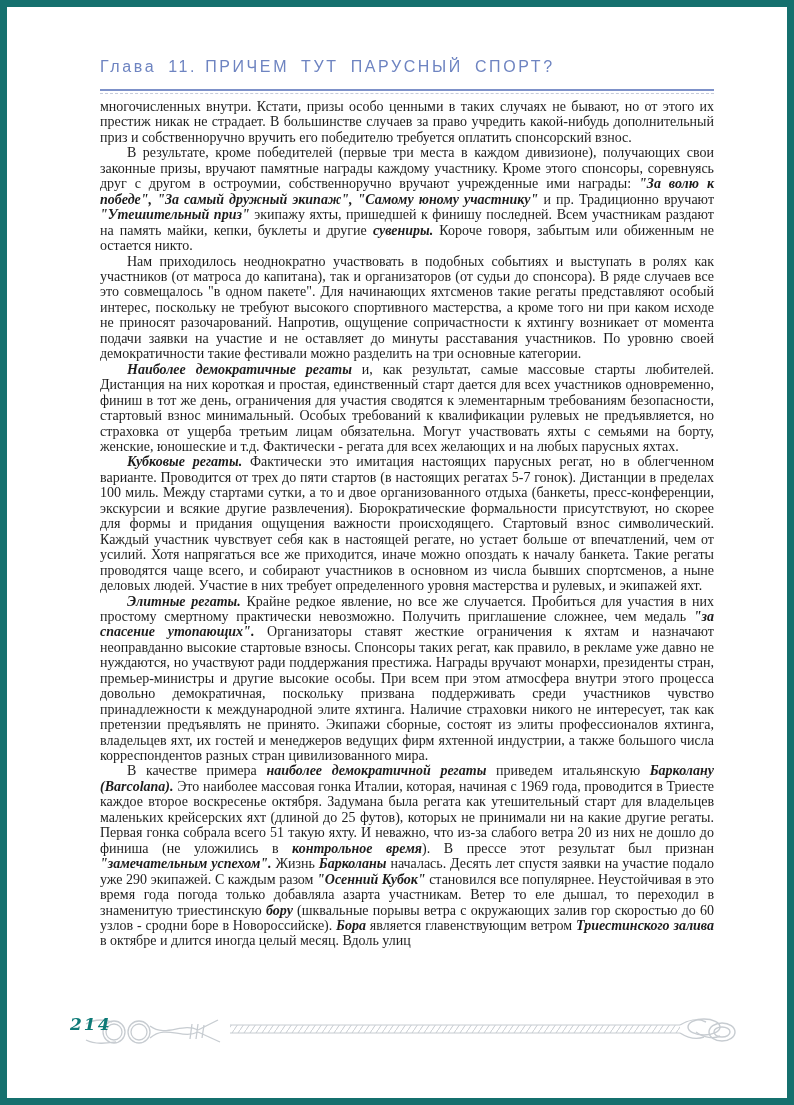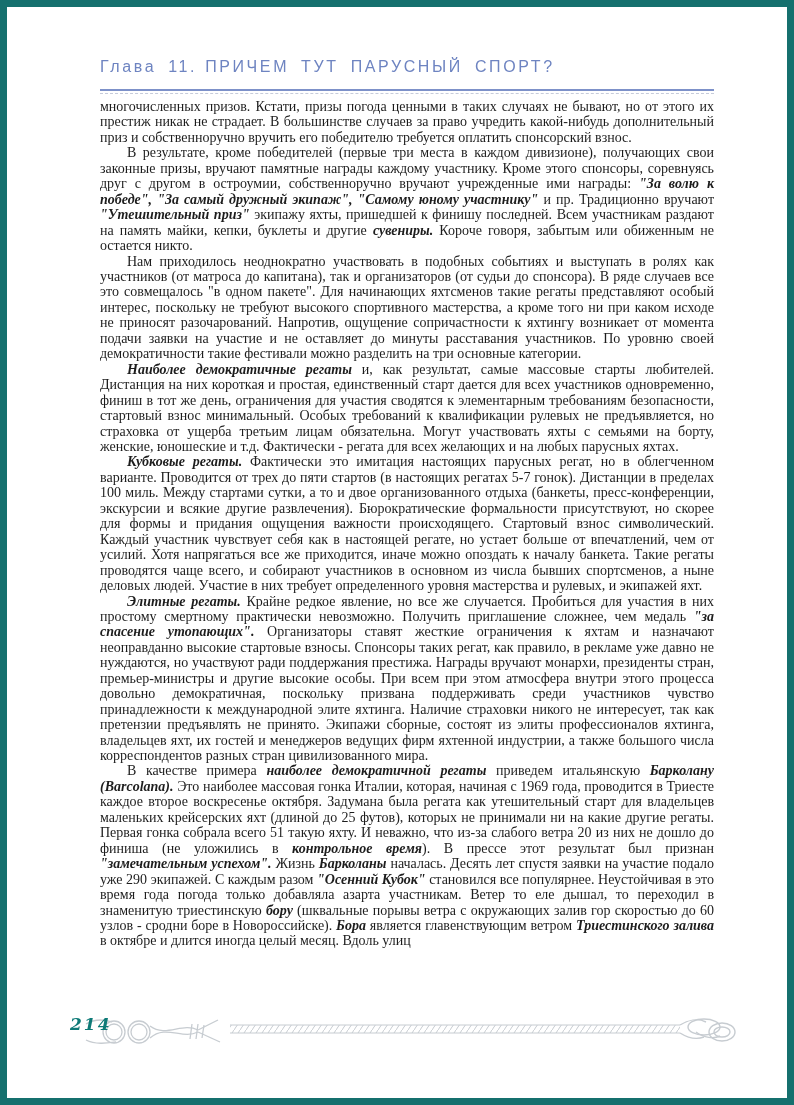--- a/index.html
+++ b/index.html
@@ -76,21 +76,21 @@
 
 <div class="page">
 
   <div class="header">
     <span class="chapter">Глава 11.</span><span>ПРИЧЕМ ТУТ ПАРУСНЫЙ СПОРТ?</span>
   </div>
 
   <div class="rule"></div>
 
   <div class="body-text" id="body-text">
-      <p><span>многочисленных призов. Кстати, призы погода ценными в таких случаях не бывают, но от этого их престиж никак не страдает. В большинстве случаев за право учредить какой-нибудь дополнительный приз и собственноручно вручить его победителю требуется оплатить спонсорский взнос.</span></p>
+      <p><span>многочисленных внутри. Кстати, призы особо ценными в таких случаях не бывают, но от этого их престиж никак не страдает. В большинстве случаев за право учредить какой-нибудь дополнительный приз и собственноручно вручить его победителю требуется оплатить спонсорский взнос.</span></p>
       <p class="indent"><span>В результате, кроме победителей (первые три места в каждом дивизионе), получающих свои законные призы, вручают памятные награды каждому участнику. Кроме этого спонсоры, соревнуясь друг с другом в остроумии, собственноручно вручают учрежденные ими награды: </span><span class="bi">"За волю к победе", "За самый дружный экипаж", "Самому юному участнику"</span><span> и пр. Традиционно вручают </span><span class="bi">"Утешительный приз"</span><span> экипажу яхты, пришедшей к финишу последней. Всем участникам раздают на память майки, кепки, буклеты и другие </span><span class="bi">сувениры.</span><span> Короче говоря, забытым или обиженным не остается никто.</span></p>
       <p class="indent"><span>Нам приходилось неоднократно участвовать в подобных событиях и выступать в ролях как участников (от матроса до капитана), так и организаторов (от судьи до спонсора). В ряде случаев все это совмещалось "в одном пакете". Для начинающих яхтсменов такие регаты представляют особый интерес, поскольку не требуют высокого спортивного мастерства, а кроме того ни при каком исходе не приносят разочарований. Напротив, ощущение сопричастности к яхтингу возникает от момента подачи заявки на участие и не оставляет до минуты расставания участников. По уровню своей демократичности такие фестивали можно разделить на три основные категории.</span></p>
       <p class="indent"><span class="bi">Наиболее демократичные регаты</span><span> и, как результат, самые массовые старты любителей. Дистанция на них короткая и простая, единственный старт дается для всех участников одновременно, финиш в тот же день, ограничения для участия сводятся к элементарным требованиям безопасности, стартовый взнос минимальный. Особых требований к квалификации рулевых не предъявляется, но страховка от ущерба третьим лицам обязательна. Могут участвовать яхты с семьями на борту, женские, юношеские и т.д. Фактически - регата для всех желающих и на любых парусных яхтах.</span></p>
       <p class="indent"><span class="bi">Кубковые регаты.</span><span> Фактически это имитация настоящих парусных регат, но в облегченном варианте. Проводится от трех до пяти стартов (в настоящих регатах 5-7 гонок). Дистанции в пределах 100 миль. Между стартами сутки, а то и двое организованного отдыха (банкеты, пресс-конференции, экскурсии и всякие другие развлечения). Бюрократические формальности присутствуют, но скорее для формы и придания ощущения важности происходящего. Стартовый взнос символический. Каждый участник чувствует себя как в настоящей регате, но устает больше от впечатлений, чем от усилий. Хотя напрягаться все же приходится, иначе можно опоздать к началу банкета. Такие регаты проводятся чаще всего, и собирают участников в основном из числа бывших спортсменов, а ныне деловых людей. Участие в них требует определенного уровня мастерства и рулевых, и экипажей яхт.</span></p>
       <p class="indent"><span class="bi">Элитные регаты.</span><span> Крайне редкое явление, но все же случается. Пробиться для участия в них простому смертному практически невозможно. Получить приглашение сложнее, чем медаль </span><span class="bi">"за спасение утопающих".</span><span> Организаторы ставят жесткие ограничения к яхтам и назначают неоправданно высокие стартовые взносы. Спонсоры таких регат, как правило, в рекламе уже давно не нуждаются, но участвуют ради поддержания престижа. Награды вручают монархи, президенты стран, премьер-министры и другие высокие особы. При всем при этом атмосфера внутри этого процесса довольно демократичная, поскольку призвана поддерживать среди участников чувство принадлежности к международной элите яхтинга. Наличие страховки никого не интересует, так как претензии предъявлять не принято. Экипажи сборные, состоят из элиты профессионалов яхтинга, владельцев яхт, их гостей и менеджеров ведущих фирм яхтенной индустрии, а также большого числа корреспондентов разных стран цивилизованного мира.</span></p>
       <p class="indent"><span>В качестве примера </span><span class="bi">наиболее демократичной регаты</span><span> приведем итальянскую </span><span class="bi">Барколану (Barcolana).</span><span> Это наиболее массовая гонка Италии, которая, начиная с 1969 года, проводится в Триесте каждое второе воскресенье октября. Задумана была регата как утешительный старт для владельцев маленьких крейсерских яхт (длиной до 25 футов), которых не принимали ни на какие другие регаты. Первая гонка собрала всего 51 такую яхту. И неважно, что из-за слабого ветра 20 из них не дошло до финиша (не уложились в </span><span class="bi">контрольное время</span><span>). В прессе этот результат был признан </span><span class="bi">"замечательным успехом".</span><span> Жизнь </span><span class="bi">Барколаны</span><span> началась. Десять лет спустя заявки на участие подало уже 290 экипажей. С каждым разом </span><span class="bi">"Осенний Кубок"</span><span> становился все популярнее. Неустойчивая в это время года погода только добавляла азарта участникам. Ветер то еле дышал, то переходил в знаменитую триестинскую </span><span class="bi">бору</span><span> (шквальные порывы ветра с окружающих залив гор скоростью до 60 узлов - сродни боре в Новороссийске). </span><span class="bi">Бора</span><span> является главенствующим ветром </span><span class="bi">Триестинского залива</span><span> в октябре и длится иногда целый месяц. Вдоль улиц</span></p>
     </div>
 
   <svg class="footer-rope" width="680" height="40" viewBox="0 0 680 40">
     <defs>

